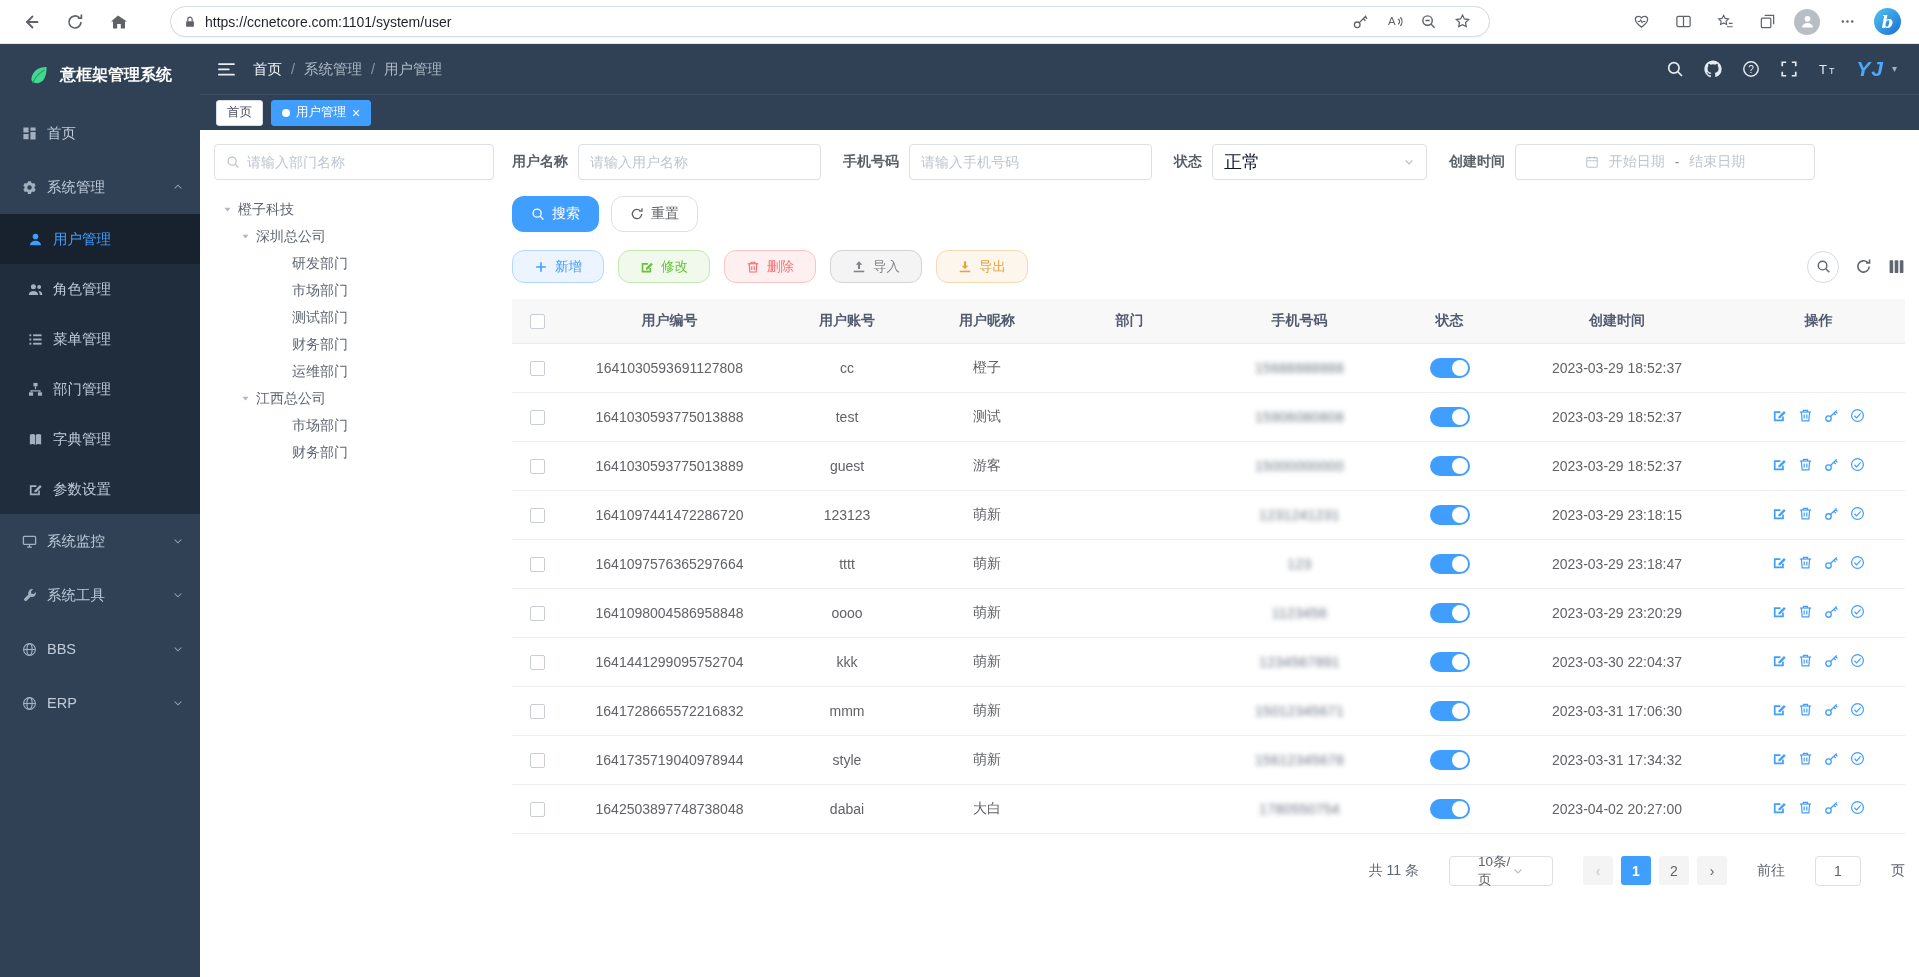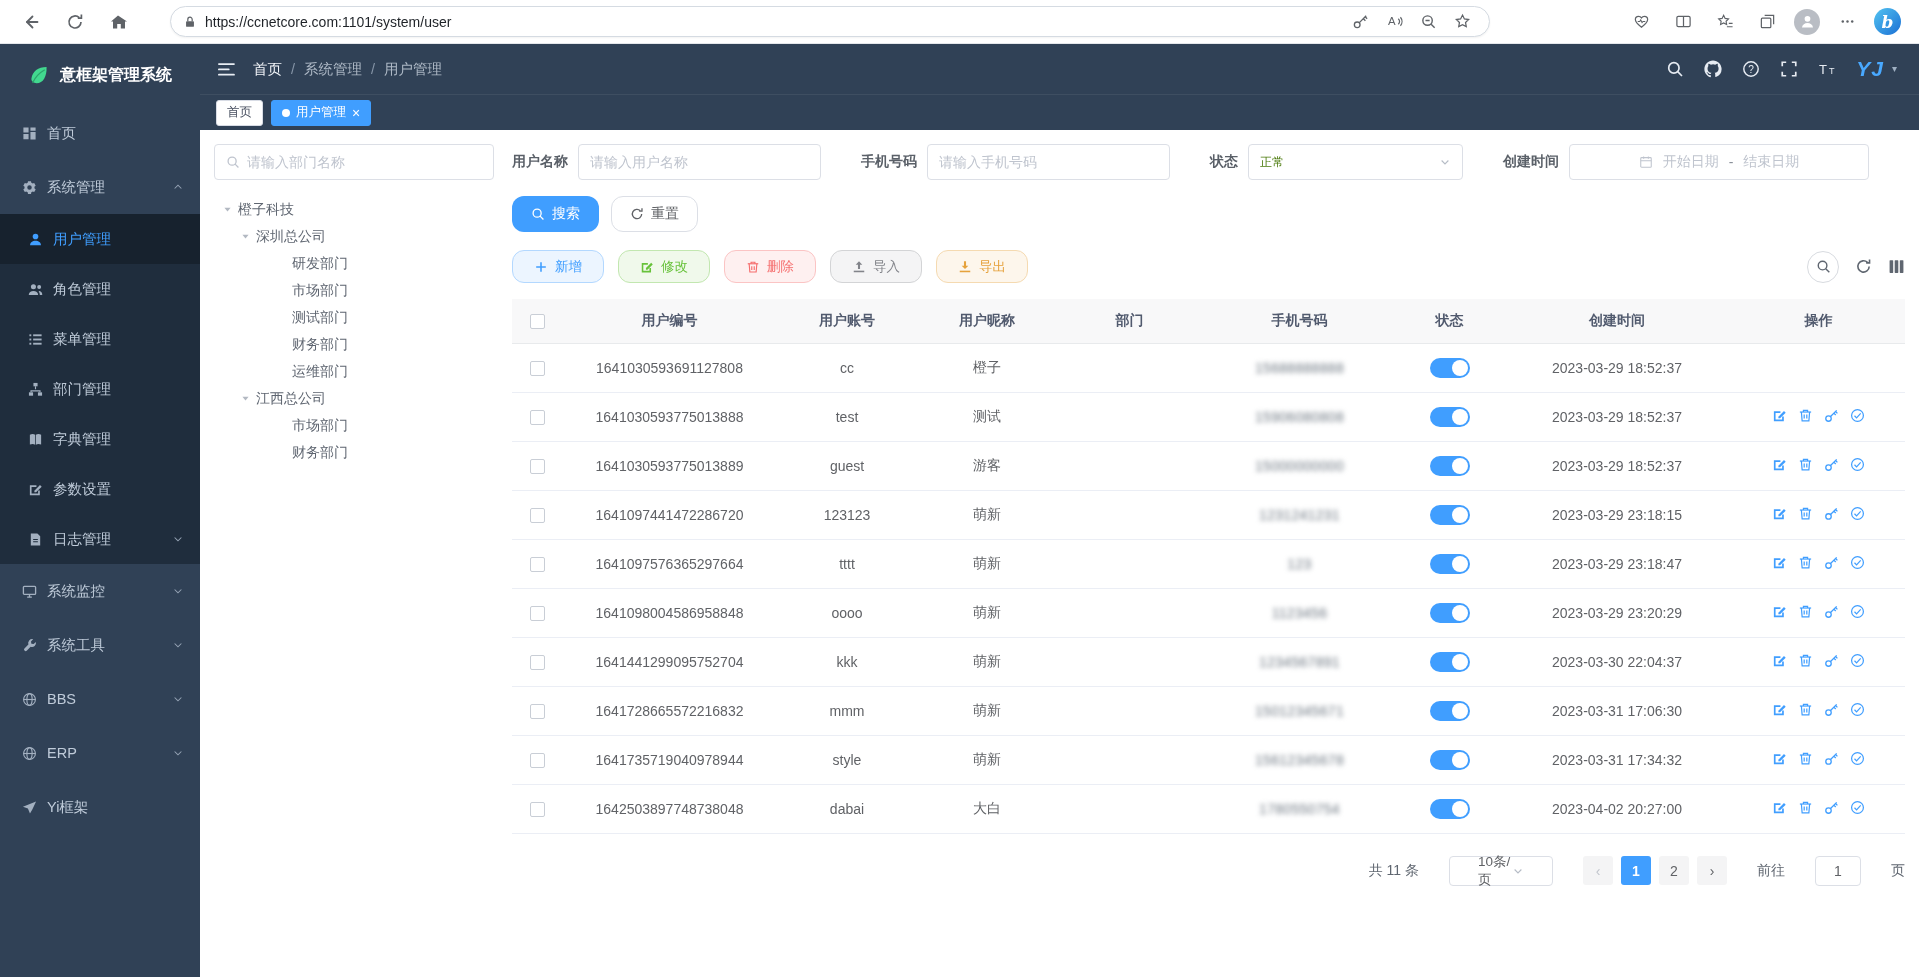--- a/index.html
+++ b/index.html
@@ -57,26 +57,26 @@
   .input input::placeholder { color:#bfc4ce; }
   .input .icon { color:#bfc4ce; font-size:14px; }
   .tree { margin-top:16px; font-size:14px; color:#5e6570; }
   .tree-node { height:27px; display:flex; align-items:center; gap:4px; cursor:pointer; }
   .tree-node .caret { color:#b3b9c2; font-size:11px; width:14px; flex-shrink:0; }
   .tree-node.l0 { padding-left:6px; }
   .tree-node.l1 { padding-left:24px; }
   .tree-node.l2 { padding-left:60px; }
 
   .table-panel { flex:1; min-width:0; display:flex; flex-direction:column; }
-  .filter-row { display:flex; gap:40px; }
+  .filter-row { display:flex; gap:22px; }
   .fgroup { display:flex; align-items:center; gap:10px; }
   .flabel { font-size:14px; font-weight:bold; color:#5a6068; white-space:nowrap; }
   .w240 { width:243px; } .w215 { width:215px; } .w300 { width:300px; }
   .select { justify-content:space-between; cursor:pointer; }
-  .select .val { color:#4d7c0f; font-size:12px; }
+  .select .val { color:#0f172a; font-size:18px; }
   .select .icon { color:#b6bcc6; font-size:12px; }
   .daterange { justify-content:center; gap:10px; color:#bfc4ce; font-size:14px; cursor:pointer; }
   .daterange .sep { color:#8a9099; }
 
   .btn-row { margin-top:16px; display:flex; gap:12px; }
   .btn { height:36px; border-radius:12px; padding:0 18px; font-size:14px; display:inline-flex; align-items:center; gap:7px; border:1px solid transparent; cursor:pointer; font-family:inherit; white-space:nowrap; }
   .btn .icon { font-size:14px; }
   .btn-primary { background:#409eff; color:#fff; }
   .btn-default { background:#fff; color:#606266; border-color:#dcdfe6; }
   .action-row { margin-top:18px; display:flex; align-items:center; gap:14px; }
@@ -311,34 +311,20 @@
           </div>
           <div class="menu-item">
             <span class="icon">
               <svg viewBox="0 0 16 16">
                 <path fill="currentColor" d="M2 3.5h7v1.8H3.8v7h7V9h1.8v5.2H2z"></path>
                 <path fill="currentColor" d="M6.8 9.2l6-6 1.8 1.8-6 6H6.8z"></path>
               </svg>
             </span>
             <span class="label">参数设置</span>
           </div>
-          <div class="menu-item">
-            <span class="icon">
-              <svg viewBox="0 0 16 16">
-                <path fill="currentColor" d="M3 1.5h7l3 3v10H3z"></path>
-                <path d="M5.5 8h5M5.5 10.5h5" stroke="#1f2d3d" stroke-width="1.1"></path>
-              </svg>
-            </span>
-            <span class="label">日志管理</span>
-            <span class="icon chev">
-              <svg viewBox="0 0 16 16">
-                <path d="M3.5 6L8 10.5 12.5 6" fill="none" stroke="currentColor" stroke-width="1.4"></path>
-              </svg>
-            </span>
-          </div>
         </div>
         <div class="menu-item">
           <span class="icon">
             <svg viewBox="0 0 16 16">
               <rect x="1.5" y="2.5" width="13" height="8.5" rx="1" fill="none" stroke="currentColor" stroke-width="1.4"></rect>
               <path d="M5.5 14h5M8 11v3" stroke="currentColor" stroke-width="1.4"></path>
             </svg>
           </span>
           <span class="label">系统监控</span>
           <span class="icon chev">
@@ -386,28 +372,20 @@
                 <path d="M1.7 8h12.6"></path>
               </g>
             </svg>
           </span>
           <span class="label">ERP</span>
           <span class="icon chev">
             <svg viewBox="0 0 16 16">
               <path d="M3.5 6L8 10.5 12.5 6" fill="none" stroke="currentColor" stroke-width="1.4"></path>
             </svg>
           </span>
-        </div>
-        <div class="menu-item">
-          <span class="icon">
-            <svg viewBox="0 0 16 16">
-              <path fill="currentColor" d="M15 1.5L1 7.2l5.3 1.8L8.5 14.5 11 10l4-8.5z"></path>
-            </svg>
-          </span>
-          <span class="label">Yi框架</span>
         </div>
       </nav>
   </aside>
 
   <div class="main">
 
     <div class="topbar">
       <span class="icon ham">
           <svg viewBox="0 0 18 16">
             <g fill="currentColor">

